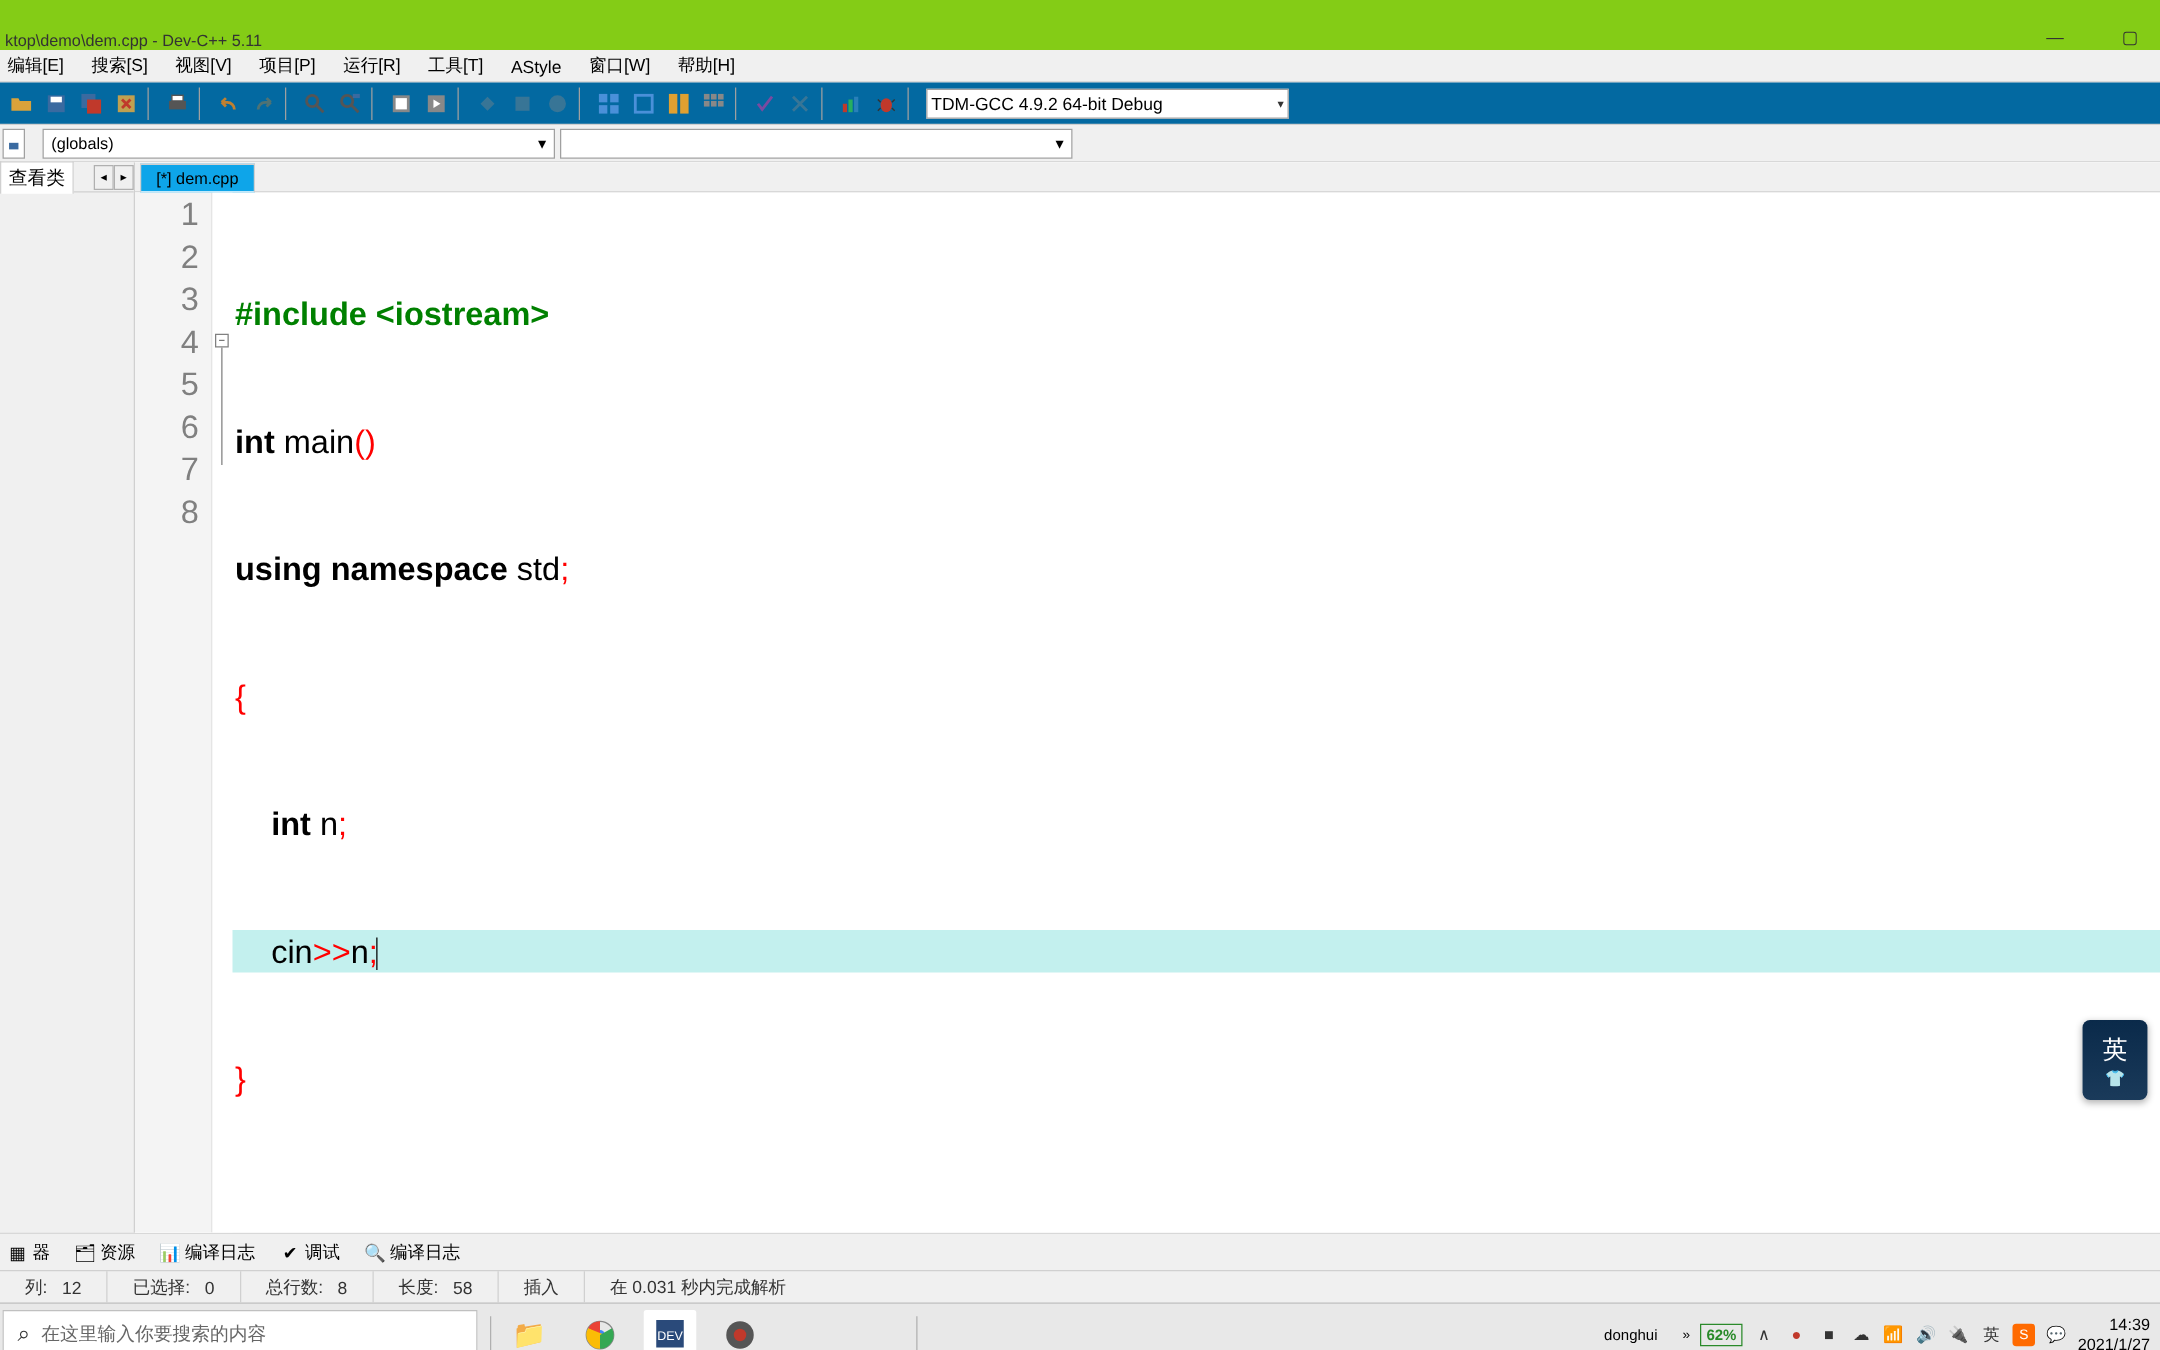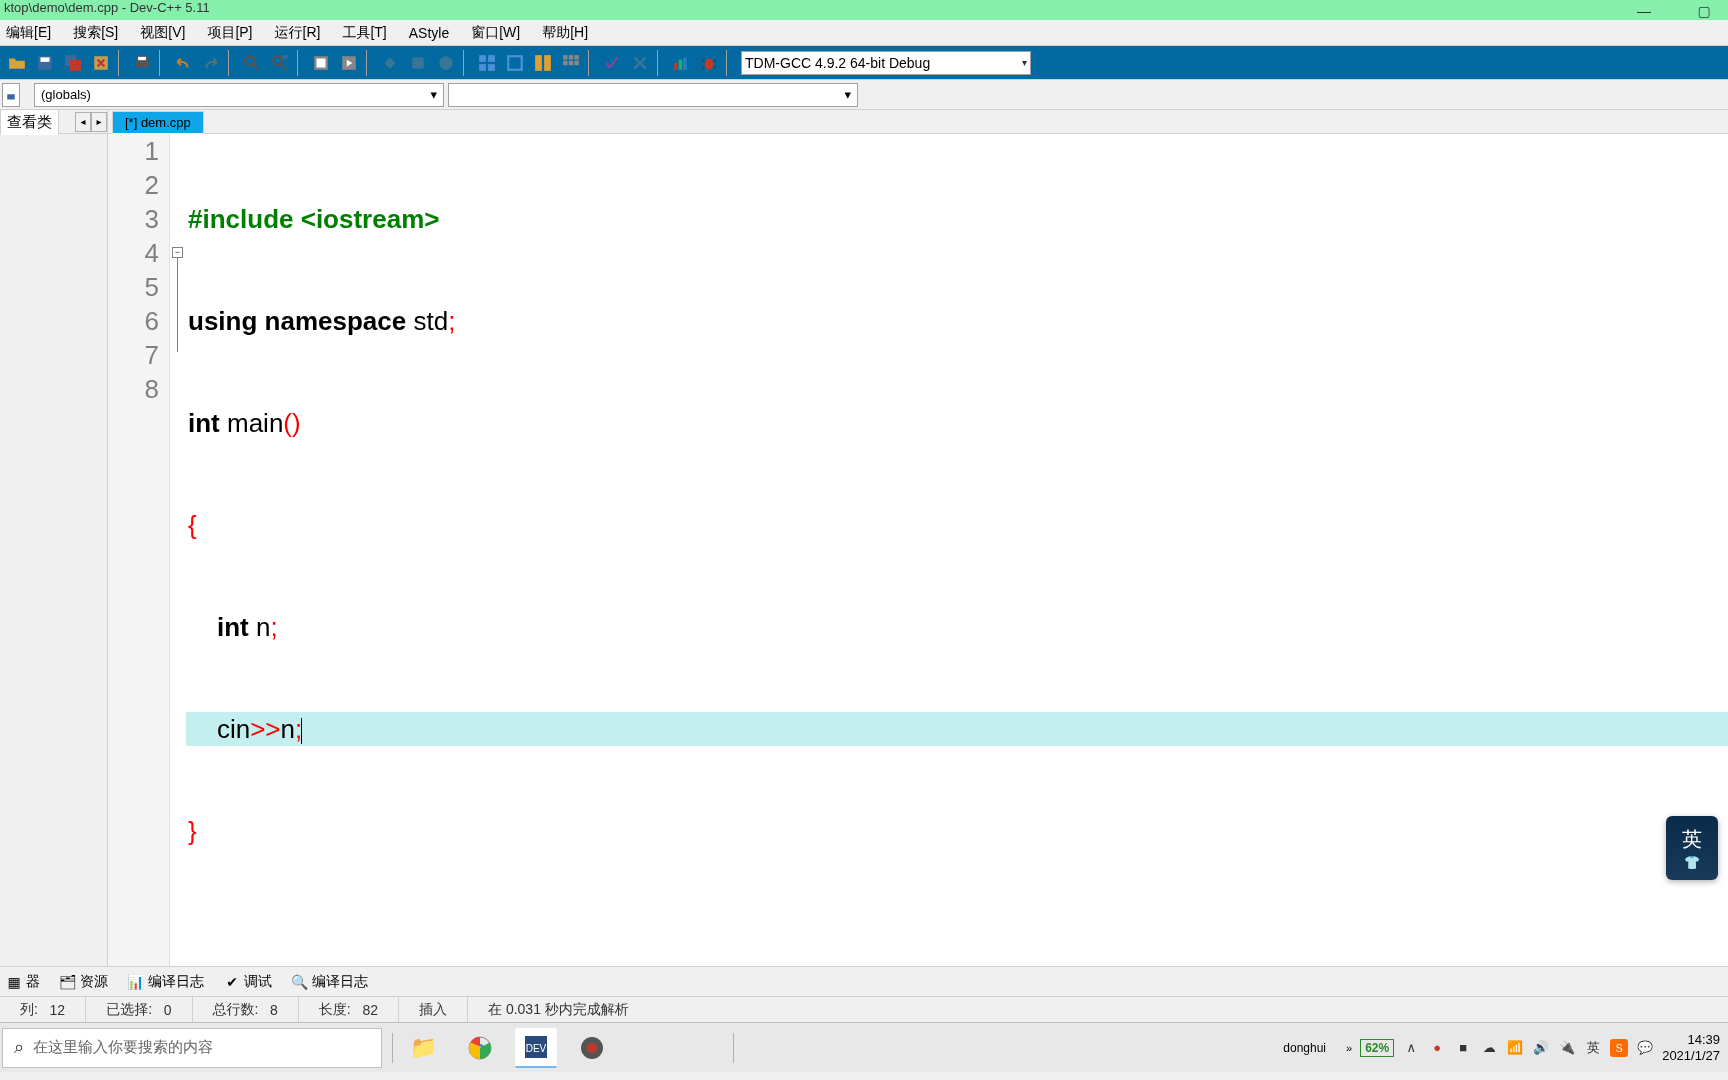--- a/index.html
+++ b/index.html
@@ -1,18 +1,18 @@
 <!DOCTYPE html>
 <html><head>
 <meta charset="utf-8">
 <style>
 * { margin: 0; padding: 0; box-sizing: border-box; font-family: "Microsoft YaHei", Tahoma, sans-serif; }
 body { background: #f0f0f0; overflow: hidden; width: 1728px; height: 1080px; position: relative; }
 
-.titlebar { height: 20px; background: #86efac; display: flex; align-items: flex-start; padding: 0 4px; font-size: 13px; color: #333; }
+.titlebar { height: 40px; background: #84cc16; display: flex; align-items: flex-end; padding: 0 4px; font-size: 13px; color: #333; }
 .titlebar .title { flex: 1; }
 .titlebar .win-btns { display: flex; gap: 20px; }
 .win-btn { width: 40px; height: 22px; display: flex; align-items: center; justify-content: center; font-size: 14px; color: #333; }
 
 .menubar { height: 26px; background: #f0f0f0; display: flex; align-items: center; gap: 14px; padding: 0 2px; font-size: 14px; border-bottom: 1px solid #d0d0d0; }
 .menubar .menu-item { padding: 2px 4px; }
 
 .toolbar { height: 34px; background: #0369a1; display: flex; align-items: center; padding: 2px 4px; border-bottom: 1px solid #d0d0d0; gap: 2px; }
 .toolbar .sep { width: 7px; height: 26px; border-left: 1px solid #a0a0a0; margin: 0 2px; }
 .tb { width: 26px; height: 26px; display: flex; align-items: center; justify-content: center; font-size: 16px; border: 1px solid transparent; border-radius: 2px; }
@@ -35,21 +35,21 @@
 
 .editor-pane { flex: 1; display: flex; flex-direction: column; background: #fff; }
 .editor-tabs { height: 24px; display: flex; align-items: flex-end; background: #f0f0f0; border-bottom: 1px solid #d0d0d0; padding-left: 4px; }
 .editor-tab { background: #0ea5e9; border: 1px solid #d0d0d0; border-bottom: 1px solid #fff; padding: 3px 12px; font-size: 13px; position: relative; top: 1px; }
 
 .code-area { flex: 1; display: flex; font-family: "Consolas","Courier New",monospace; font-size: 26px; line-height: 34px; background: #fff; overflow: hidden; }
 .gutter { width: 62px; text-align: right; padding-right: 10px; background: #f4f4f4; color: #808080; border-right: 1px solid #e0e0e0; }
 .fold-col { width: 16px; background: #fff; position: relative; }
 .fold-box { position: absolute; left: 2px; width: 11px; height: 11px; border: 1px solid #808080; background: #fff; font-size: 9px; line-height: 9px; text-align: center; color: #333; }
 .fold-line { position: absolute; left: 7px; width: 1px; background: #808080; }
-.code { flex: 1; white-space: pre; position: relative; }
+.code { flex: 1; white-space: pre; position: relative; margin-top: 12px; }
 .code .row { height: 34px; padding-left: 2px; }
 .code .row.hl { background: #c3f0ee; }
 .kw { color: #000; font-weight: bold; }
 .pp { color: #008000; font-weight: bold; }
 .punct { color: #ff0000; }
 .ident { color: #000; }
 .cursor { display:inline-block; width:1px; height:26px; background:#000; vertical-align: middle; margin-left:-1px; }
 
 .ime-float { position: absolute; right: 10px; bottom: 200px; width: 52px; height: 64px; background: linear-gradient(#0a2a4a,#1a3a5a); border-radius: 6px; color: #fff; display:flex; flex-direction:column; align-items:center; justify-content:center; font-size:20px; box-shadow: 0 2px 6px rgba(0,0,0,0.3); }
 .ime-float .small { font-size: 13px; margin-top: 2px; }
@@ -286,22 +286,22 @@
         <div>6</div>
         <div>7</div>
         <div>8</div>
       </div>
       <div class="fold-col">
         <div class="fold-box" style="top:113px">−</div>
         <div class="fold-line" style="top:124px;height:94px"></div>
       </div>
       <div class="code">
         <div class="row"><span class="pp">#include &lt;iostream&gt;</span></div>
+        <div class="row"><span class="kw">int</span> <span class="ident">main</span><span class="punct">()</span></div>
         <div class="row"><span class="kw">using</span> <span class="kw">namespace</span> <span class="ident">std</span><span class="punct">;</span></div>
-        <div class="row"><span class="kw">int</span> <span class="ident">main</span><span class="punct">()</span></div>
         <div class="row"><span class="punct">{</span></div>
         <div class="row">    <span class="kw">int</span> <span class="ident">n</span><span class="punct">;</span></div>
         <div class="row hl">    <span class="ident">cin</span><span class="punct">&gt;&gt;</span><span class="ident">n</span><span class="punct">;</span><span class="cursor"></span></div>
         <div class="row"><span class="punct">}</span></div>
         <div class="row"></div>
       </div>
     </div>
   </div>
 </div>
 
@@ -330,21 +330,21 @@
   <div class="bt">
       <span class="bt-icon">🔍</span>
       <span>编译日志</span>
     </div>
 </div>
 
 <div class="statusbar">
   <div class="cell"><span>列:</span>&nbsp;&nbsp;&nbsp;<span>12</span></div>
   <div class="cell"><span>已选择:</span>&nbsp;&nbsp;&nbsp;<span>0</span></div>
   <div class="cell"><span>总行数:</span>&nbsp;&nbsp;&nbsp;<span>8</span></div>
-  <div class="cell"><span>长度:</span>&nbsp;&nbsp;&nbsp;<span>82</span></div>
+  <div class="cell"><span>长度:</span>&nbsp;&nbsp;&nbsp;<span>58</span></div>
   <div class="cell">
       <span>插入</span>
     </div>
   <div class="cell" style="flex:1;border-right:none">
       <span>在 0.031 秒内完成解析</span>
     </div>
 </div>
 
 <div class="taskbar">
   <div class="task-search">

